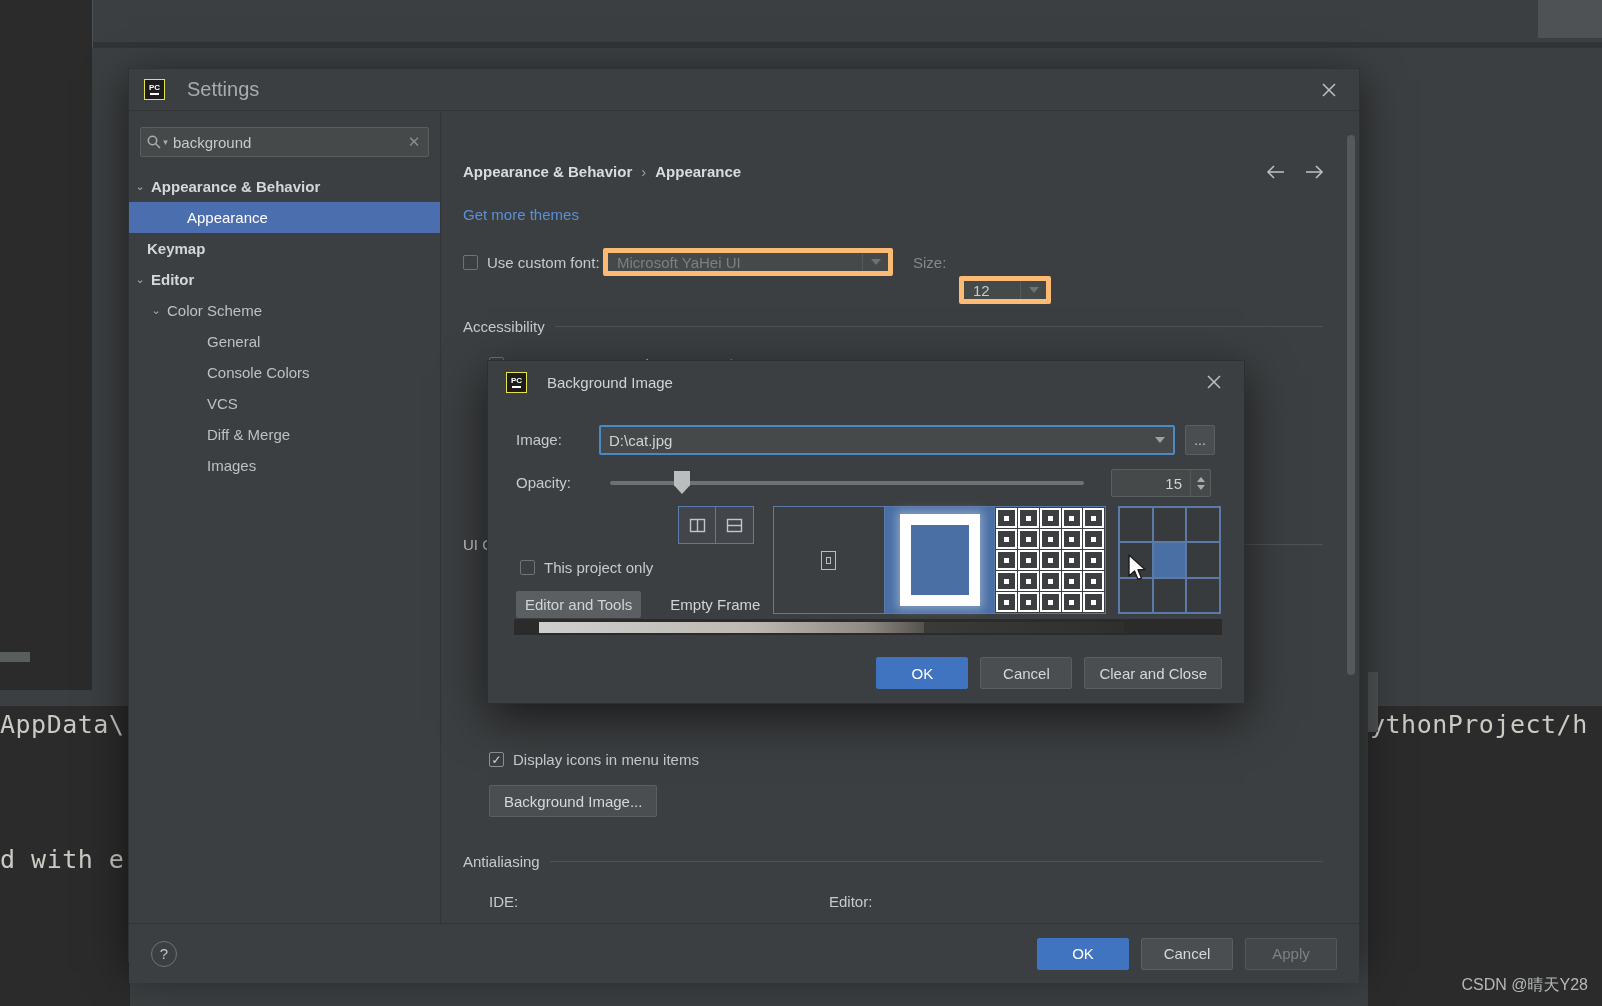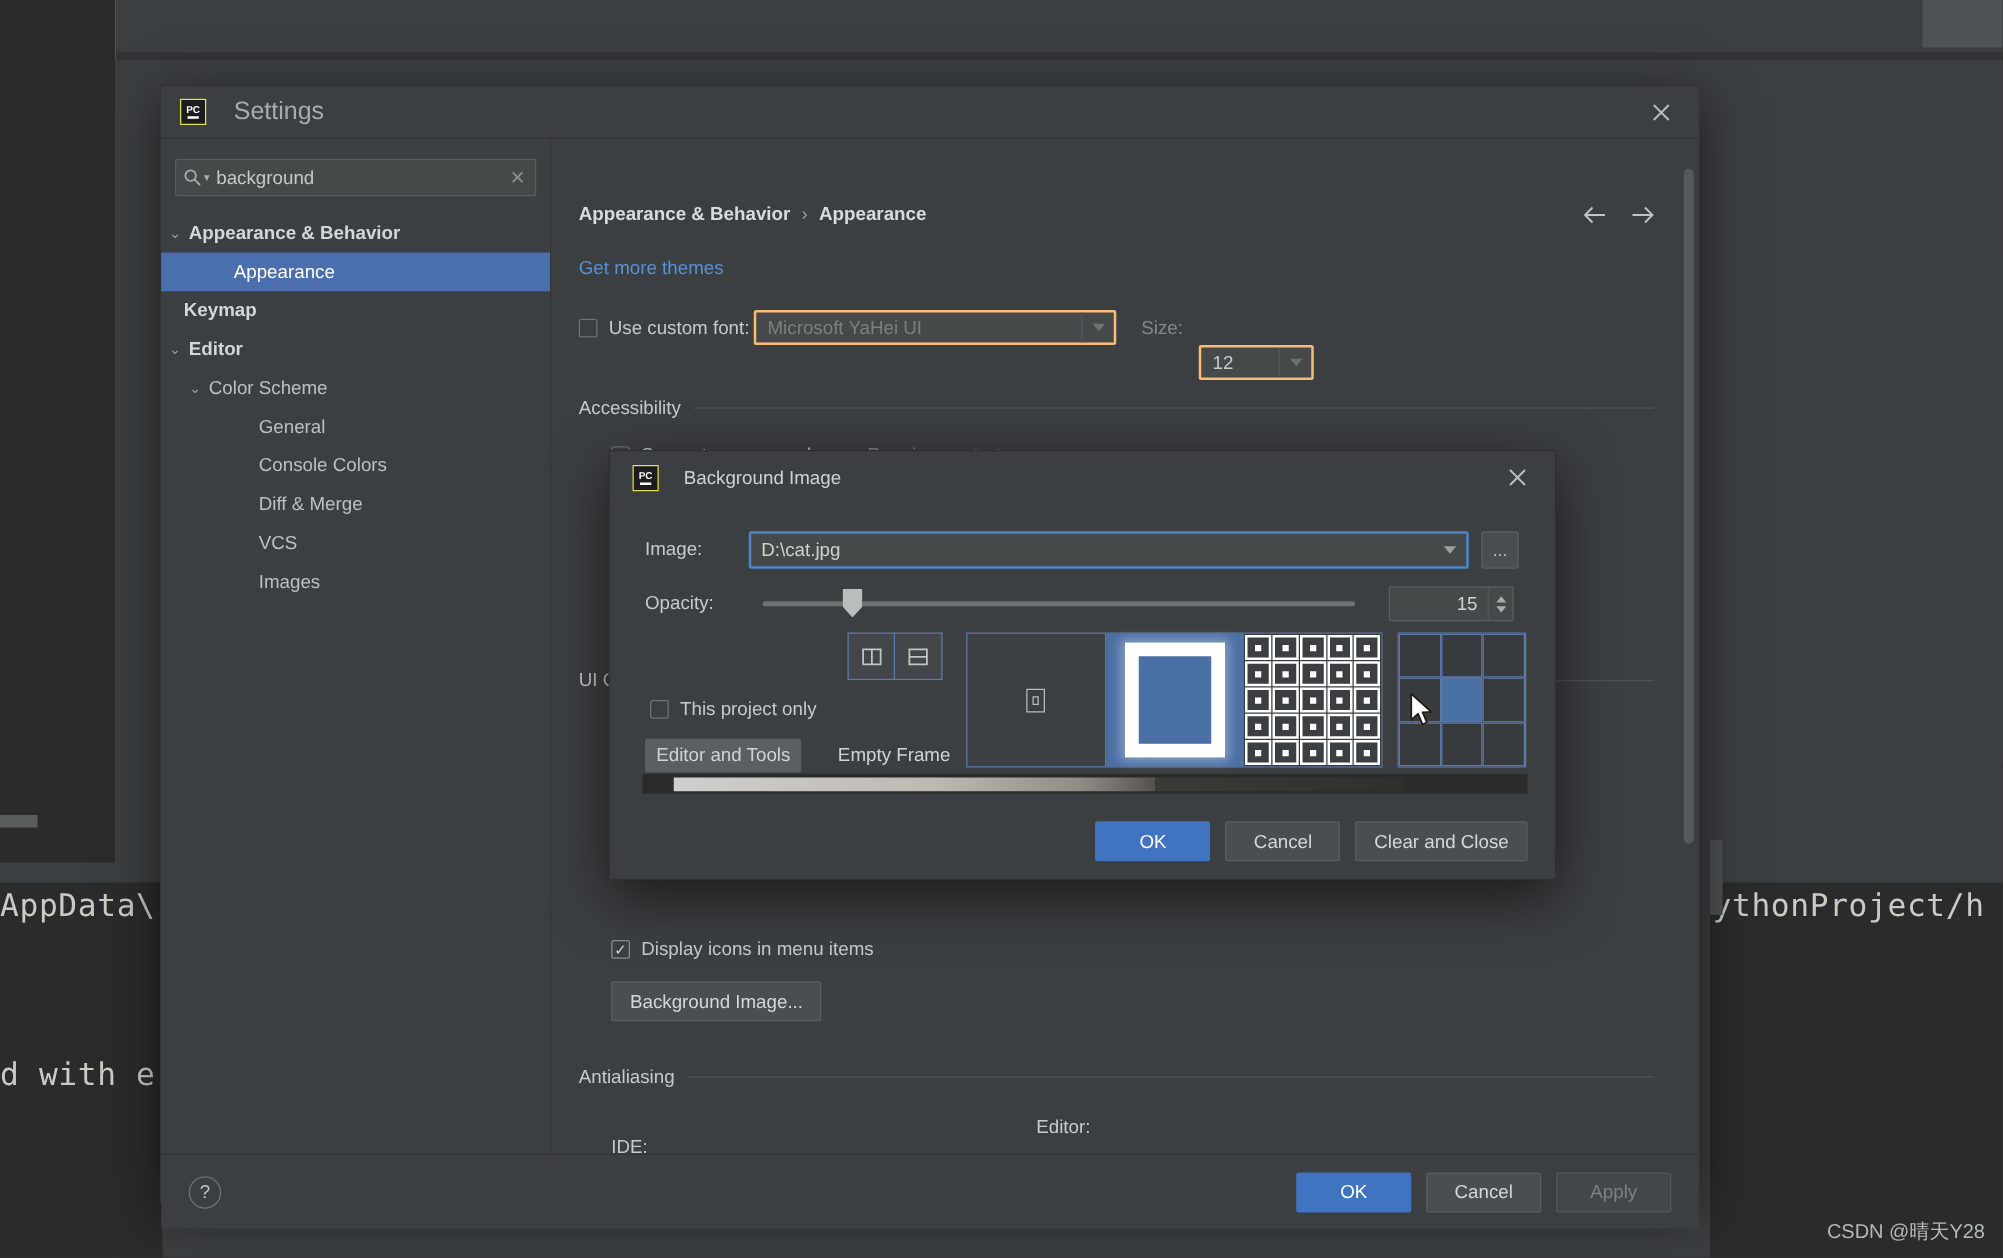--- a/index.html
+++ b/index.html
@@ -167,21 +167,21 @@
     display: inline-flex; align-items: center; justify-content: center;
     flex: 0 0 15px;
   }
   .chk.checked { border-color: #8d9192; }
   .chk .mark { font-size: 12px; color: #d6d9da; line-height: 1; }
   .lbl { font-size: 15px; color: #c6cacb; margin-left: 9px; }
   .lbl.dim { color: #7f8384; }
   .lbl.disabled { color: #85898a; }
 
   .combo {
-    height: 28px; background: #45494a; border: 2px solid #fdba74;
+    height: 28px; background: #45494a; border: 5px solid #fdba74;
     border-radius: 2px; display: flex; align-items: center;
     position: relative;
   }
   .combo .cval { font-size: 15px; color: #c6cacb; padding-left: 9px; flex: 1; white-space: nowrap; }
   .combo .cval.ghost { color: #7c8081; }
   .combo .carrow {
     width: 26px; height: 100%; display: flex; align-items: center; justify-content: center;
     border-left: 1px solid #55595a;
   }
   .tri-down {
@@ -448,24 +448,24 @@
             <span class="tree-chevron">⌄</span>
             <span class="tree-label">Color Scheme</span>
           </div>
           <div class="tree-row" style="padding-left: 78px;">
             <span class="tree-label">General</span>
           </div>
           <div class="tree-row" style="padding-left: 78px;">
             <span class="tree-label">Console Colors</span>
           </div>
           <div class="tree-row" style="padding-left: 78px;">
+            <span class="tree-label">VCS</span>
+          </div>
+          <div class="tree-row" style="padding-left: 78px;">
             <span class="tree-label">Diff &amp; Merge</span>
-          </div>
-          <div class="tree-row" style="padding-left: 78px;">
-            <span class="tree-label">VCS</span>
           </div>
           <div class="tree-row" style="padding-left: 78px;">
             <span class="tree-label">Images</span>
           </div>
         </div>
     </div>
 
     <div id="settings-main">
 
       <div id="breadcrumb">
@@ -533,21 +533,21 @@
           </span>
         <span class="lbl">Display icons in menu items</span>
       </div>
       <div class="btn" style="position:absolute; left:48px; top:674px; height:32px;">Background Image...</div>
 
       <div class="sec-header" style="left:22px; top:742px;">
         <span class="sec-title">Antialiasing</span>
         <span class="sec-rule"></span>
       </div>
       <div class="row-line" style="left:48px; top:782px;">
-        <span class="lbl" style="margin-left:0;margin-top:16px;">IDE:</span>
+        <span class="lbl" style="margin-left:0;">IDE:</span>
       </div>
 
       <div class="row-line" style="left:388px; top:782px;">
         <span class="lbl" style="margin-left:0;">Editor:</span>
       </div>
 
       <div id="settings-scrollbar">
         <div class="track"></div>
         <div class="thumb"></div>
       </div>

